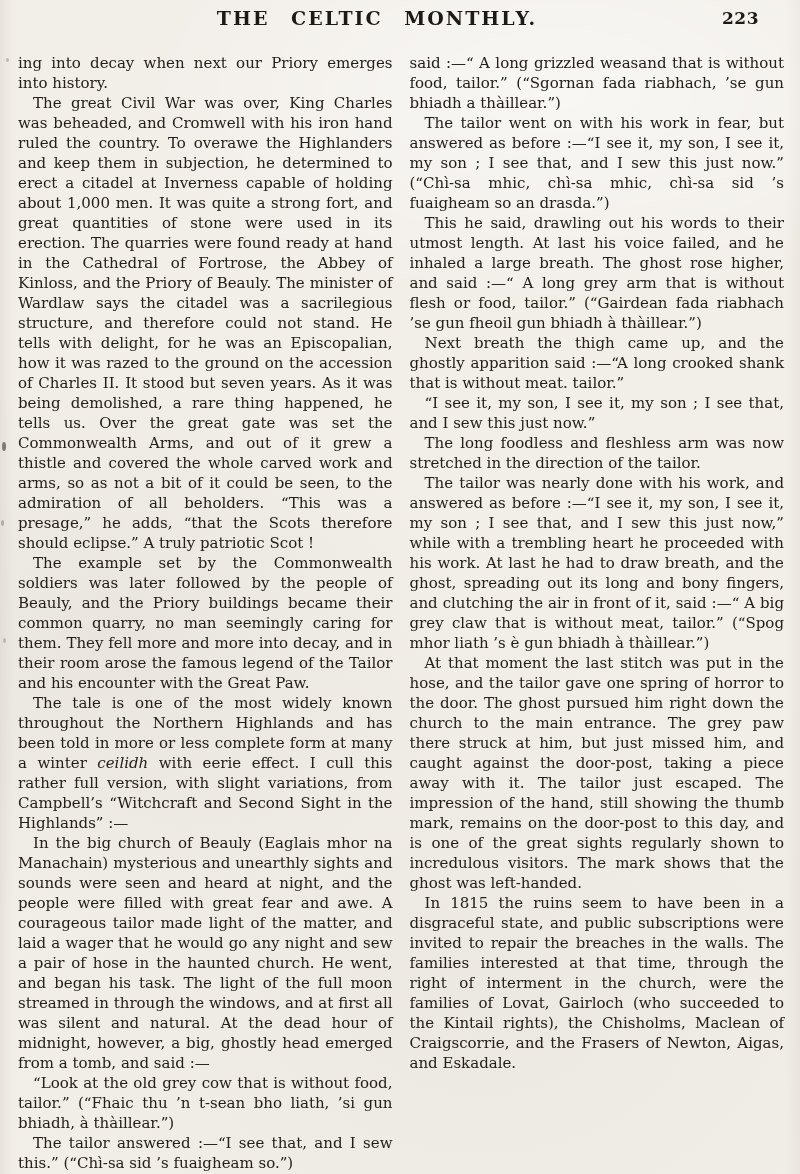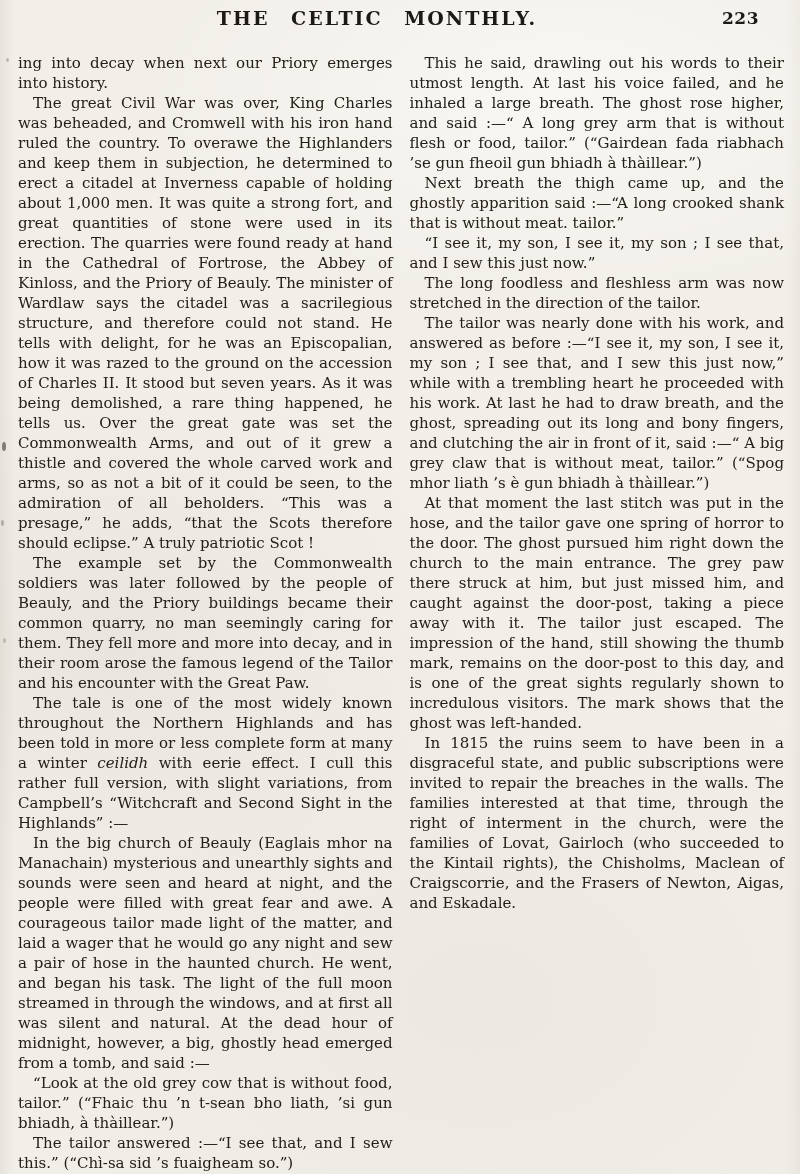--- a/index.html
+++ b/index.html
@@ -99,20 +99,22 @@
     <div class="col" id="col-left">
         <p class="no-indent"><span>ing into decay when next our Priory emerges into history.</span></p>
         <p class="indent"><span>The great Civil War was over, King Charles was beheaded, and Cromwell with his iron hand ruled the country.  To overawe the Highlanders and keep them in subjection, he determined to erect a citadel at Inverness capable of holding about 1,000 men.  It was quite a strong fort, and great quantities of stone were used in its erection.  The quarries were found ready at hand in the Cathedral of Fortrose, the Abbey of Kinloss, and the Priory of Beauly.  The minister of Wardlaw says the citadel was a sacrilegious structure, and therefore could not stand.  He tells with delight, for he was an Episcopalian, how it was razed to the ground on the accession of Charles II.  It stood but seven years.  As it was being demolished, a rare thing happened, he tells us.  Over the great gate was set the Commonwealth Arms, and out of it grew a thistle and covered the whole carved work and arms, so as not a bit of it could be seen, to the admiration of all beholders.  “This was a presage,” he adds, “that the Scots therefore should eclipse.”  A truly patriotic Scot !</span></p>
         <p class="indent"><span>The example set by the Commonwealth soldiers was later followed by the people of Beauly, and the Priory buildings became their common quarry, no man seemingly caring for them.  They fell more and more into decay, and in their room arose the famous legend of the Tailor and his encounter with the Great Paw.</span></p>
         <p class="indent"><span>The tale is one of the most widely known throughout the Northern Highlands and has been told in more or less complete form at many a winter </span><i>ceilidh</i><span> with eerie effect.  I cull this rather full version, with slight variations, from Campbell’s “Witchcraft and Second Sight in the Highlands” :—</span></p>
         <p class="indent"><span>In the big church of Beauly (Eaglais mhor na Manachain) mysterious and unearthly sights and sounds were seen and heard at night, and the people were filled with great fear and awe.  A courageous tailor made light of the matter, and laid a wager that he would go any night and sew a pair of hose in the haunted church.  He went, and began his task.  The light of the full moon streamed in through the windows, and at first all was silent and natural.  At the dead hour of midnight, however, a big, ghostly head emerged from a tomb, and said :—</span></p>
         <p class="indent"><span>“Look at the old grey cow that is without food, tailor.”  (“Fhaic thu ’n t-sean bho liath, ’si gun bhiadh, à thàillear.”)</span></p>
         <p class="indent"><span>The tailor answered :—“I see that, and I sew this.”  (“Chì-sa sid ’s fuaigheam so.”)</span></p>
       </div>
     <div class="col" id="col-right">
+        <p class="no-indent"><span>said :—“ A long grizzled weasand that is without food, tailor.”  (“Sgornan fada riabhach, ’se gun bhiadh a thàillear.”)</span></p>
+        <p class="indent"><span>The tailor went on with his work in fear, but answered as before :—“I see it, my son, I see it, my son ; I see that, and I sew this just now.”  (“Chì-sa mhic, chì-sa mhic, chì-sa sid ’s fuaigheam so an drasda.”)</span></p>
         <p class="indent"><span>This he said, drawling out his words to their utmost length.  At last his voice failed, and he inhaled a large breath.  The ghost rose higher, and said :—“ A long grey arm that is without flesh or food, tailor.”  (“Gairdean fada riabhach ’se gun fheoil gun bhiadh à thàillear.”)</span></p>
         <p class="indent"><span>Next breath the thigh came up, and the ghostly apparition said :—“A long crooked shank that is without meat. tailor.”</span></p>
         <p class="indent"><span>“I see it, my son, I see it, my son ; I see that, and I sew this just now.”</span></p>
         <p class="indent"><span>The long foodless and fleshless arm was now stretched in the direction of the tailor.</span></p>
         <p class="indent"><span>The tailor was nearly done with his work, and answered as before :—“I see it, my son, I see it, my son ; I see that, and I sew this just now,” while with a trembling heart he proceeded with his work.  At last he had to draw breath, and the ghost, spreading out its long and bony fingers, and clutching the air in front of it, said :—“ A big grey claw that is without meat, tailor.”  (“Spog mhor liath ’s è gun bhiadh à thàillear.”)</span></p>
         <p class="indent"><span>At that moment the last stitch was put in the hose, and the tailor gave one spring of horror to the door.  The ghost pursued him right down the church to the main entrance.  The grey paw there struck at him, but just missed him, and caught against the door-post, taking a piece away with it.  The tailor just escaped.  The impression of the hand, still showing the thumb mark, remains on the door-post to this day, and is one of the great sights regularly shown to incredulous visitors.  The mark shows that the ghost was left-handed.</span></p>
         <p class="indent"><span>In 1815 the ruins seem to have been in a disgraceful state, and public subscriptions were invited to repair the breaches in the walls.  The families interested at that time, through the right of interment in the church, were the families of Lovat, Gairloch (who succeeded to the Kintail rights), the Chisholms, Maclean of Craigscorrie, and the Frasers of Newton, Aigas, and Eskadale.</span></p>
       </div>
   </main>
 </div>

